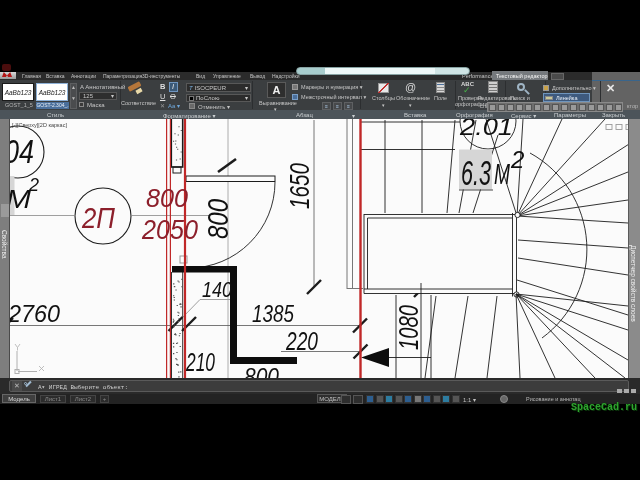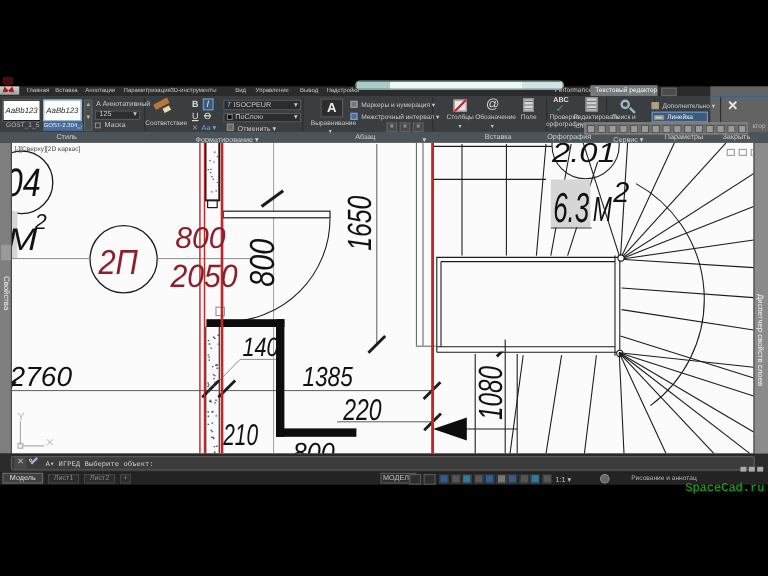--- a/index.html
+++ b/index.html
@@ -169,21 +169,21 @@
 
 <div class="abs" id="statrow"></div>
 <div class="abs" style="left:2px;top:394px;width:34px;height:9px;background:#3f3f3f;border:1px solid #666;color:#ddd;font-size:6px;text-align:center;line-height:8px;">Модель</div>
 <div class="abs" style="left:40px;top:395px;width:26px;height:8px;background:#2c2c2c;border:1px solid #444;color:#888;font-size:6px;text-align:center;line-height:7px;">Лист1</div>
 <div class="abs" style="left:70px;top:395px;width:26px;height:8px;background:#2c2c2c;border:1px solid #444;color:#888;font-size:6px;text-align:center;line-height:7px;">Лист2</div>
 <div class="abs" style="left:100px;top:395px;width:9px;height:8px;background:#2c2c2c;border:1px solid #444;color:#888;font-size:6px;text-align:center;line-height:7px;">+</div>
 
 <div class="abs" style="left:317px;top:394px;width:30px;height:9px;border:1px solid #555;background:#2e2e2e;color:#c0c0c0;font-size:6px;text-align:center;line-height:8px;">МОДЕЛЬ</div>
 <div class="abs" style="left:526px;top:395.5px;font-size:5.5px;color:#b5b5b5;">Рисование и аннотац</div>
 
-<div class="abs" style="left:571px;top:402px;font-size:10px;font-weight:normal;color:#2ea32e;font-family:'Liberation Mono',monospace;letter-spacing:0px;text-shadow:1px 1px 0 #0a330a,0 0 1px #063006;">SpaceCad.ru</div>
+<div class="abs" style="left:571px;top:402px;font-size:10px;font-weight:bold;color:#2ea32e;font-family:'Liberation Mono',monospace;letter-spacing:0px;text-shadow:1px 1px 0 #0a330a,0 0 1px #063006;">SpaceCad.ru</div>
 <svg class="abs" style="left:10px;top:119px;" width="618" height="259" viewBox="10 119 618 259">
 <g fill="none" stroke="#1c1c1c" stroke-width="1">
 <circle cx="18" cy="152" r="26" stroke-width="1.1"></circle>
 <circle cx="103" cy="216" r="28" stroke-width="1.1"></circle>
 <path d="M9,215.5H76 M131,215.5H209 M200,299.5H233 M200,299.5L181,319" stroke="#888" stroke-width="0.8"></path>
 <path d="M228,119V378" stroke="#9a9a9a" stroke-width="0.8"></path>
 <rect x="171.3" y="118" width="11.4" height="49" fill="#fbfbfb" stroke-width="1.6"></rect>
 <rect x="173" y="167" width="8" height="6" stroke-width="1"></rect>
 <rect x="186" y="176" width="89" height="5.5" fill="#fbfbfb" stroke-width="1"></rect>
 <path d="M218,172L236,159" stroke-width="2.6"></path>

